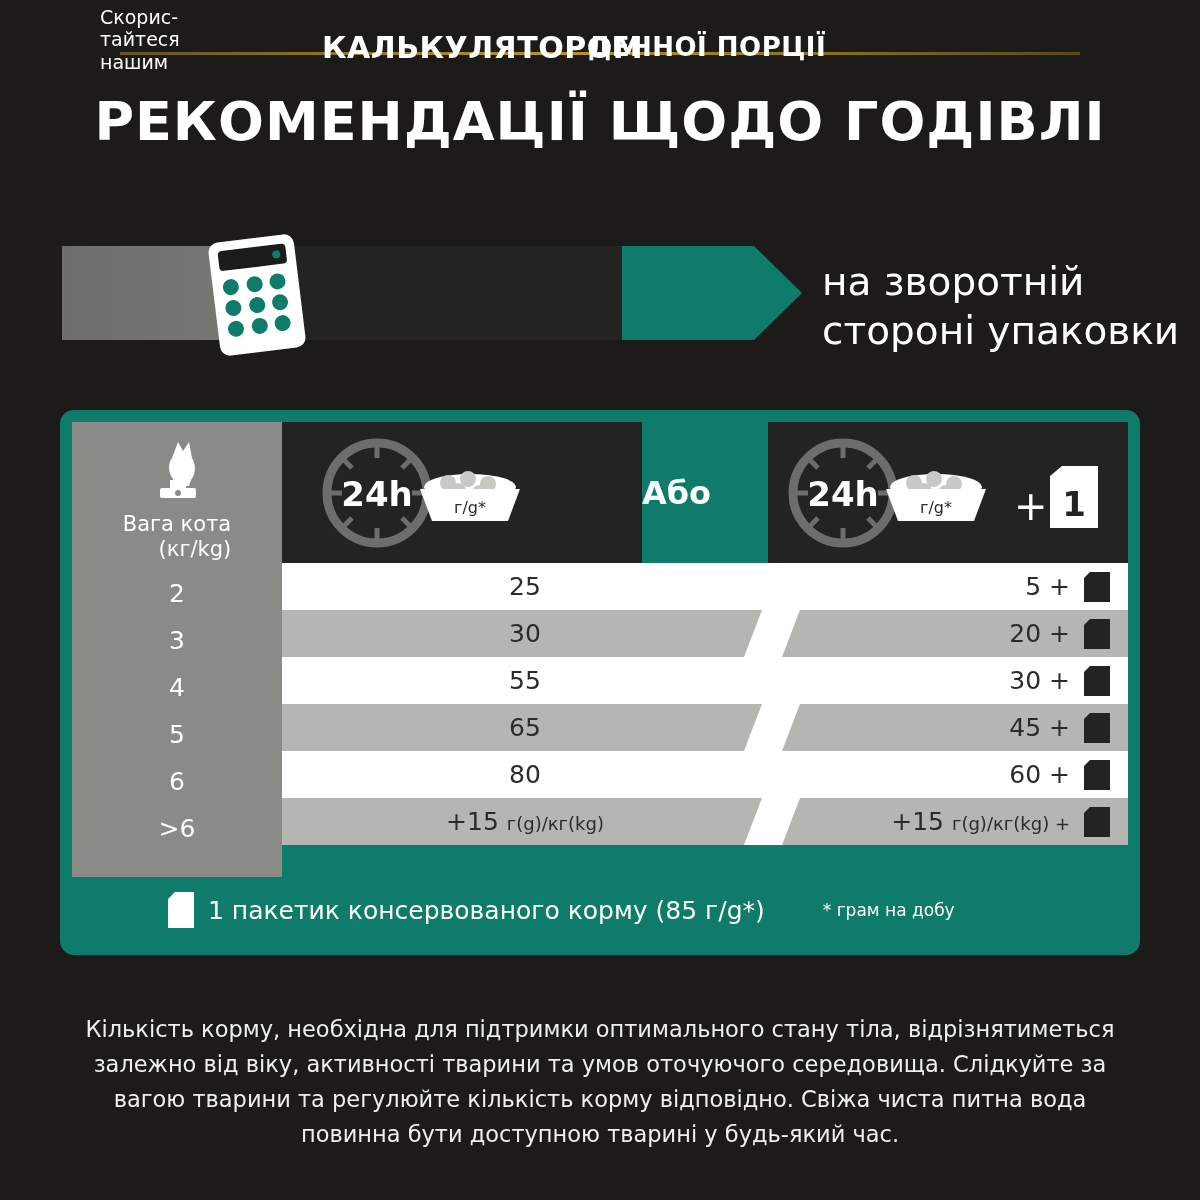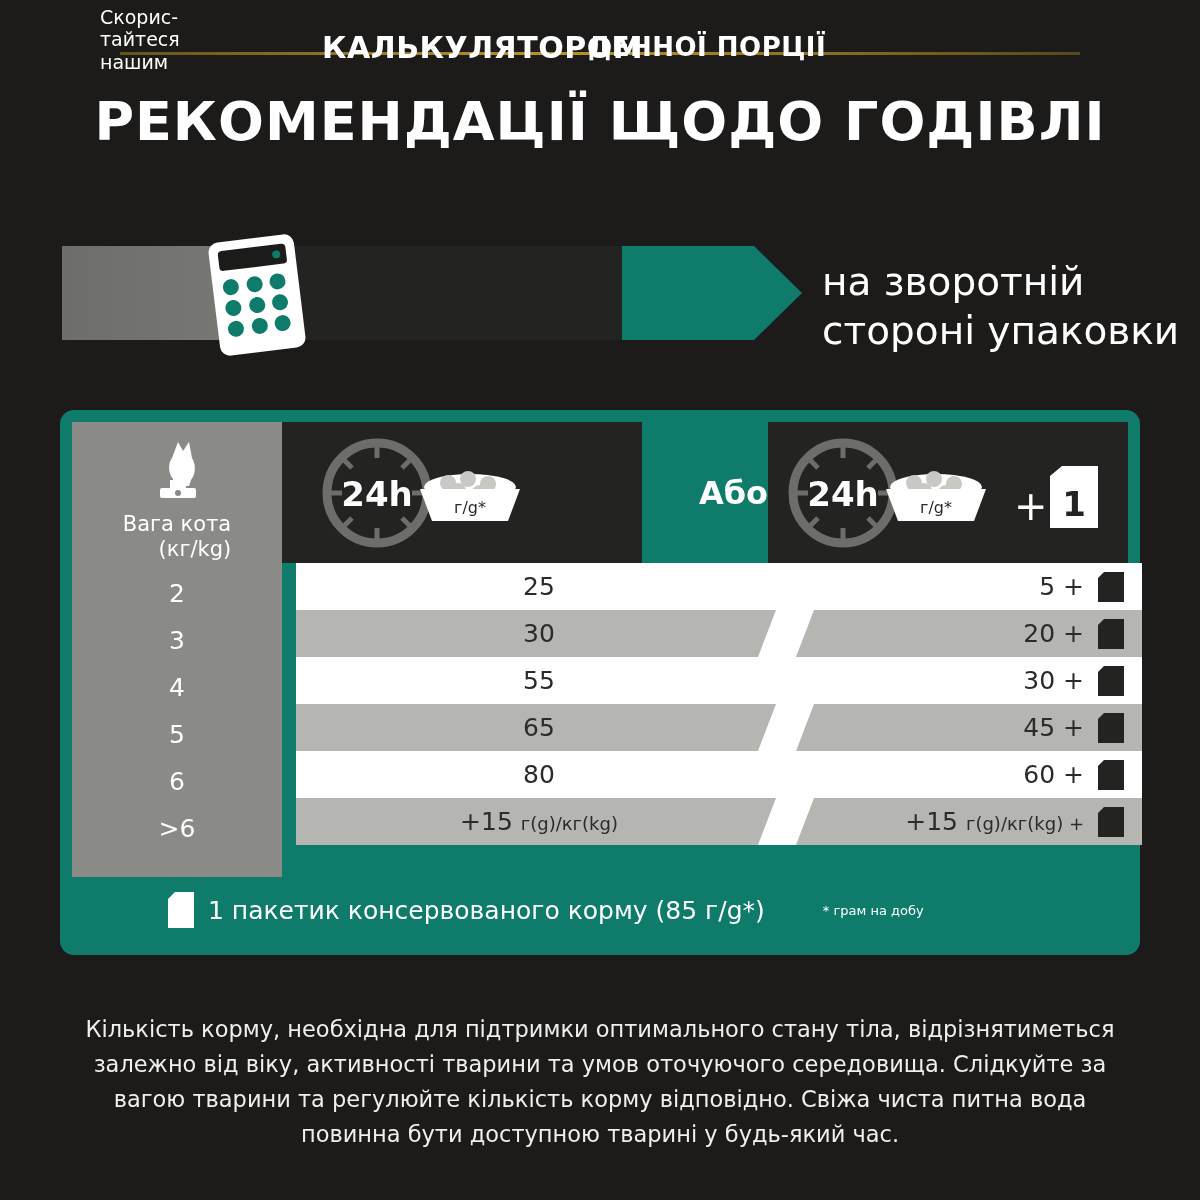--- a/index.html
+++ b/index.html
@@ -132,31 +132,31 @@
   
   .rside { position: relative; }
   .headrow { position: relative; height: 141px; }
   .head-a {
     position: absolute; left: 0; top: 0; width: 360px; height: 141px;
     background: #232321;
   }
   .head-or {
     position: absolute; left: 360px; top: 0; width: 126px; height: 141px;
     background: #0e7b6b;
-    display: flex; align-items: center; justify-content: flex-end;
+    display: flex; align-items: center; justify-content: flex-start;
   }
   .head-or span {
     color: #ffffff; font-size: 32px; font-weight: bold;
     font-family: "DejaVu Sans", sans-serif;
   }
   .head-b {
     position: absolute; left: 486px; top: 0; width: 360px; height: 141px;
     background: #232321;
   }
-  .rows { position: relative; margin-left: 14px; }
+  .rows { position: relative; }
   .row { height: 47px; position: relative; display: flex; }
   .row .cell {
     height: 47px; line-height: 47px; font-size: 25px;
     color: #2b2b29; font-family: "DejaVu Sans", sans-serif;
   }
   .cell-a { width: 486px; text-align: center; }
   .cell-b { width: 360px; text-align: right; padding-right: 58px; }
   .row.light { background: #ffffff; }
   .row.dark  { background: #b5b5b1; }
   .unit { font-size: 18px; }
@@ -178,21 +178,21 @@
   }
   .footer-pouch {
     width: 26px; height: 36px; background: #ffffff; margin-left: 96px;
     clip-path: polygon(0 7px, 7px 0, 26px 0, 26px 36px, 0 36px);
   }
   .footer-text {
     color: #ffffff; font-size: 25px; margin-left: 14px;
     font-family: "DejaVu Sans", sans-serif;
   }
   .footer-note {
-    color: #ffffff; font-size: 13px; margin-left: 58px;
+    color: #ffffff; font-size: 17px; margin-left: 58px;
     font-family: "DejaVu Sans", sans-serif;
   }
   
   .para {
     position: absolute; left: 70px; top: 1012px; width: 1060px;
     color: #efefec; font-size: 22.5px; line-height: 1.55; text-align: center;
     font-family: "DejaVu Sans", sans-serif;
   }
 </style>
 </head>

